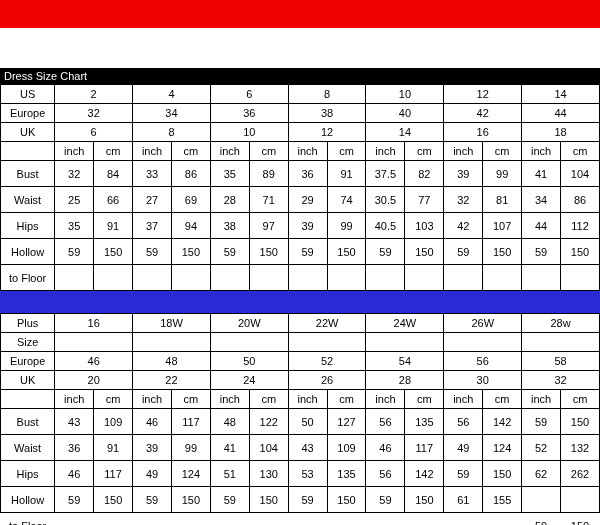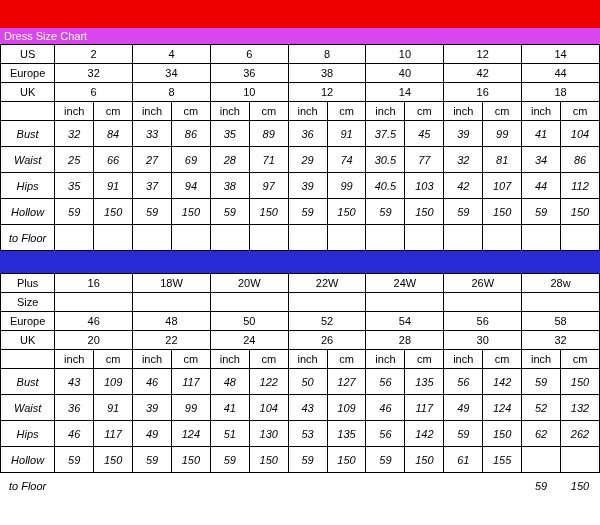--- a/index.html
+++ b/index.html
@@ -28,21 +28,22 @@
   .band-red { background: #ee0000; }
   .band-blue { background: #2b2bd6; height: 22px; }
 
   
   .title-bar {
     position: relative;
     height: 16px;
     width: 600px;
   }
   .title-green {
-    background: #d946ef;
+    background: #000000;
+    margin-top: 40px;
   }
   .title-magenta {
     background: #ff00c8;
   }
   .title-text {
     position: absolute;
     left: 4px;
     top: 1px;
     font-size: 11px;
     color: #ffffff;
@@ -65,21 +66,21 @@
     height: 18px;
     padding: 0;
     overflow: hidden;
     white-space: nowrap;
   }
   td.lbl {
     text-align: left;
     padding-left: 6px;
   }
   .nb { border: none !important; }
-  .tall { height: 26px; font-style: italic; }
+  .tall { height: 26px; }
 
   
   col.c0 { width: 46px; }
   col.cu { width: 33px; }
 </style>
 </head>
 <body>
 
 <div class="page">
 
@@ -159,21 +160,21 @@
         <td class="lbl">Bust</td>
         <td>32</td>
         <td>84</td>
         <td>33</td>
         <td>86</td>
         <td>35</td>
         <td>89</td>
         <td>36</td>
         <td>91</td>
         <td>37.5</td>
-        <td>45</td>
+        <td>82</td>
         <td>39</td>
         <td>99</td>
         <td>41</td>
         <td>104</td>
       </tr>
       <tr class="tall">
         <td class="lbl">Waist</td>
         <td>25</td>
         <td>66</td>
         <td>27</td>

